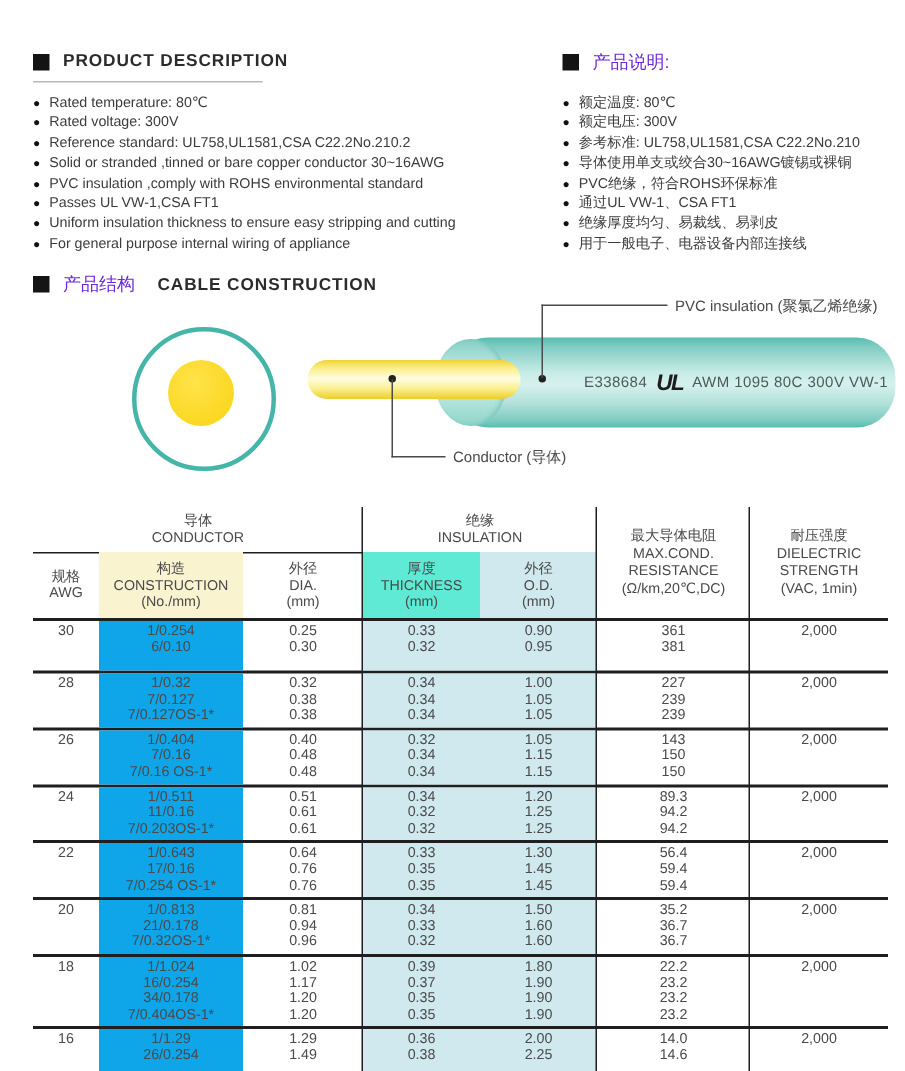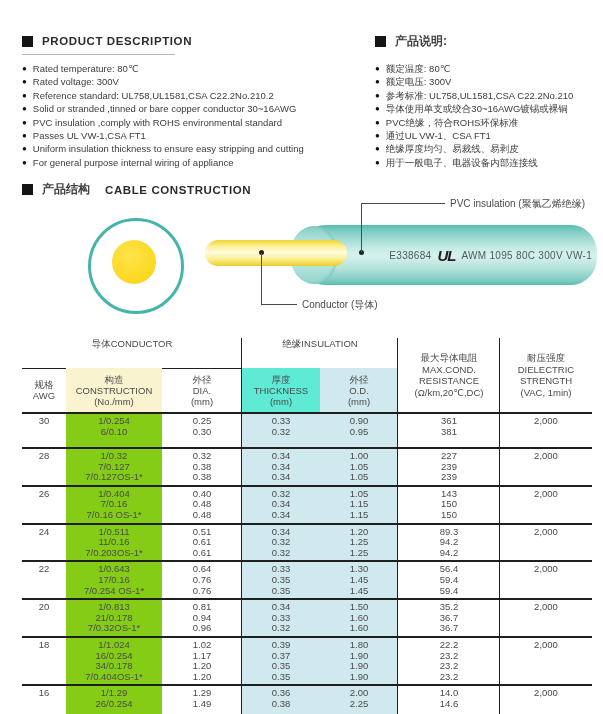--- a/index.html
+++ b/index.html
@@ -3,21 +3,21 @@
 <meta charset="utf-8">
 <style>
   html,body{margin:0;padding:0}
   body{width:603px;height:714px;position:relative;background:#fff;overflow:hidden;
        font-family:"Liberation Sans","DejaVu Sans",sans-serif;color:#3d3d3d}
 
   
   .sec-title{position:absolute;display:flex;align-items:center;gap:9px;white-space:nowrap}
   .sq{width:11px;height:11px;background:#141414;flex:0 0 auto}
   .t-en{font-size:11.5px;font-weight:bold;letter-spacing:.6px;color:#2b2b2b}
-  .t-cn{font-size:12px;font-weight:bold;color:#404040}
+  .t-cn{font-size:12px;font-weight:normal;color:#6d28d9}
   .title-underline{position:absolute;left:22px;top:54px;width:153px;height:1px;background:#b9b9b9}
 
   
   .bullet-list{position:absolute}
   .bullet-item{display:flex;gap:6px;font-size:9.5px;line-height:13.4px;color:#3c3c3c;white-space:nowrap}
   .b-dot{font-size:8px;line-height:13.4px;color:#111}
 
   
   .cross-ring{position:absolute;left:88px;top:218px;width:90px;height:90px;border:3px solid #45b5aa;
               border-radius:50%;background:#fff}
@@ -37,38 +37,38 @@
   .ul-logo{font-weight:bold;font-style:italic;font-size:15px;color:#1d1d1d;letter-spacing:-1px}
   .dot-marker{position:absolute;width:5px;height:5px;border-radius:50%;background:#222;z-index:5}
   .lead{position:absolute;background:#4a4a4a;z-index:5}
   .dg-label{position:absolute;font-size:10px;color:#4a4a4a;white-space:nowrap;z-index:5}
 
   
   #spec-table{position:absolute;left:22px;top:338px;width:570px;color:#4a4a4a}
   .thead{position:relative;height:74px;border-bottom:2px solid #1f1f1f;font-size:9.5px;
          line-height:11px;text-align:center}
   .hgroup{position:absolute;top:0;height:30px;border-bottom:1px solid #1f1f1f;display:flex;
-          flex-direction:row;justify-content:center}
+          flex-direction:column;justify-content:center}
   .g-cond{left:0;width:220px}
   .g-ins{left:220px;width:156px}
   .hsub{position:absolute;top:30px;height:44px;display:flex;flex-direction:column;justify-content:center}
   .h-awg{left:0;width:44px}
   .h-constr{left:44px;width:96px;background:#faf3d0}
   .h-dia{left:140px;width:80px}
   .h-thick{left:220px;width:78px;background:#5eead4}
   .h-od{left:298px;width:78px;background:#cfe9ef}
   .hspan{position:absolute;top:0;height:74px;display:flex;flex-direction:column;justify-content:center;line-height:11.5px}
   .h-res{left:376px;width:102px}
   .h-die{left:478px;width:92px}
   .vline{position:absolute;top:0;width:1px;height:376px;background:#1f1f1f;z-index:6}
   .vl1{left:219px}.vl2{left:375px}.vl3{left:477px}
   .trow{display:grid;grid-template-columns:44px 96px 80px 78px 78px 102px 92px;
         border-bottom:2px solid #1f1f1f;font-size:9.5px;line-height:10.6px;text-align:center;min-height:33px}
   .cell{padding:2px 0;display:flex;flex-direction:column;}
-  .c-constr{background:#84cc16}
+  .c-constr{background:#0ea5e9}
   .c-thick,.c-od{background:#cfe9ef}
 </style>
 </head>
 <body>
 
 <div class="sec-title" style="left:22px;top:35px">
   <span class="sq"></span>
   <span class="t-en">PRODUCT DESCRIPTION</span>
 </div>
 <div class="title-underline"></div>

